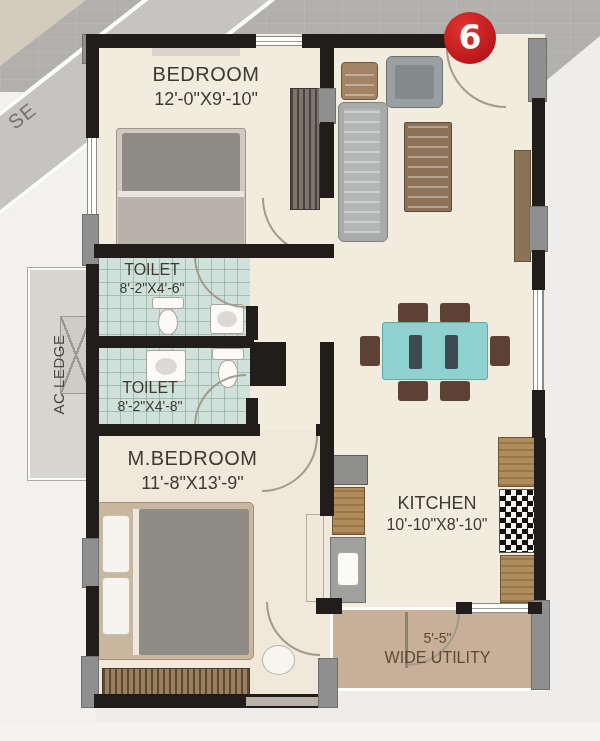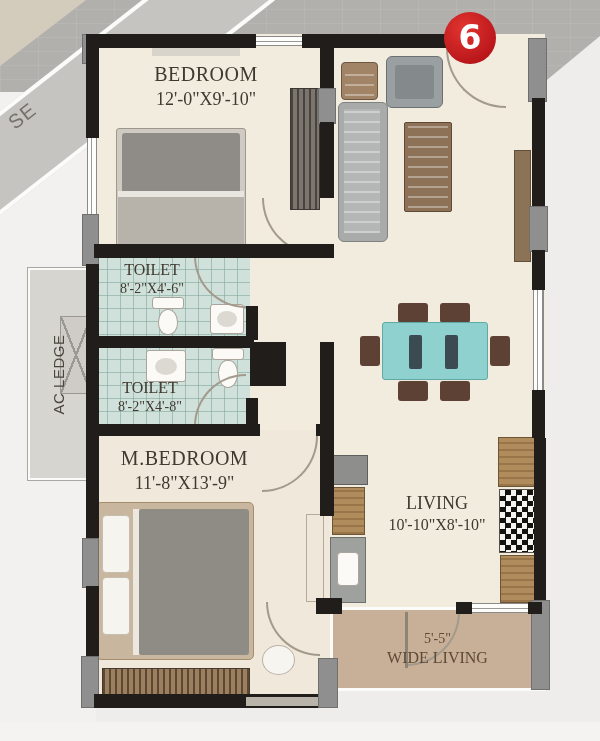--- a/index.html
+++ b/index.html
@@ -26,21 +26,21 @@
   .hob{position:absolute;background:conic-gradient(#14120f 0 25%,#f5f3ef 0 50%,#14120f 0 75%,#f5f3ef 0);
        background-size:11px 11px;border:1px solid #57504a;box-sizing:border-box;}
   .hatch{position:absolute;background:#7b756d;
          background-image:repeating-linear-gradient(90deg,rgba(20,18,15,.5) 0 2px,transparent 2px 6px);
          border:1px solid #3c3733;box-sizing:border-box;}
   .hatch2{position:absolute;background:#9b7f5f;
           background-image:repeating-linear-gradient(90deg,rgba(40,28,14,.55) 0 2px,transparent 2px 6px);
           border:1px solid #463a2c;box-sizing:border-box;}
   .fixt{position:absolute;background:#fbfaf7;border:1px solid #aaa49b;box-sizing:border-box;border-radius:3px;}
   
-  .rl{position:absolute;text-align:center;color:#3f3930;line-height:1.28;font-family:Liberation Serif, serif;}
+  .rl{position:absolute;text-align:center;color:#3f3930;line-height:1.28;}
   .rl span{display:block;}
   .t1{font-size:20px;letter-spacing:.5px;}
   .t2{font-size:18px;}
   .t3{font-size:16px;}
   .t4{font-size:14px;}
   .util{color:#5c4936;}
   .badge{position:absolute;left:444px;top:12px;width:52px;height:52px;border-radius:50%;
          background:radial-gradient(circle at 38% 32%,#e23530,#b8151a 75%);
          color:#fff;font-weight:bold;font-size:33px;text-align:center;line-height:52px;
          font-family:"DejaVu Sans","Liberation Sans",sans-serif;}
@@ -206,28 +206,28 @@
     <span class="t2">12'-0"X9'-10"</span>
   </div>
   <div class="rl" style="left:90px;top:260px;width:124px;">
     <span class="t3">TOILET</span>
     <span class="t4">8'-2"X4'-6"</span>
   </div>
   <div class="rl" style="left:88px;top:378px;width:124px;">
     <span class="t3">TOILET</span>
     <span class="t4">8'-2"X4'-8"</span>
   </div>
-  <div class="rl" style="left:77px;top:446px;width:215px;">
+  <div class="rl" style="left:85px;top:446px;width:215px;">
     <span class="t1">M.BEDROOM</span>
     <span class="t2">11'-8"X13'-9"</span>
   </div>
   <div class="rl" style="left:357px;top:492px;width:160px;">
-    <span class="t2">LIVING</span>
+    <span class="t2">KITCHEN</span>
     <span class="t3">10'-10"X8'-10"</span>
   </div>
   <div class="rl util" style="left:345px;top:630px;width:185px;">
     <span class="t4">5'-5"</span>
-    <span class="t3">WIDE LIVING</span>
+    <span class="t3">WIDE UTILITY</span>
   </div>
 
   <div class="badge">6</div>
 
 </div>
 
 </body></html>

